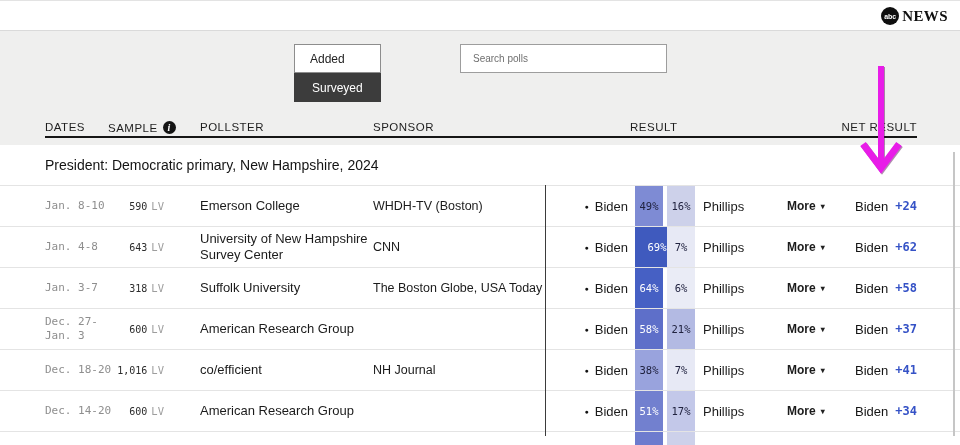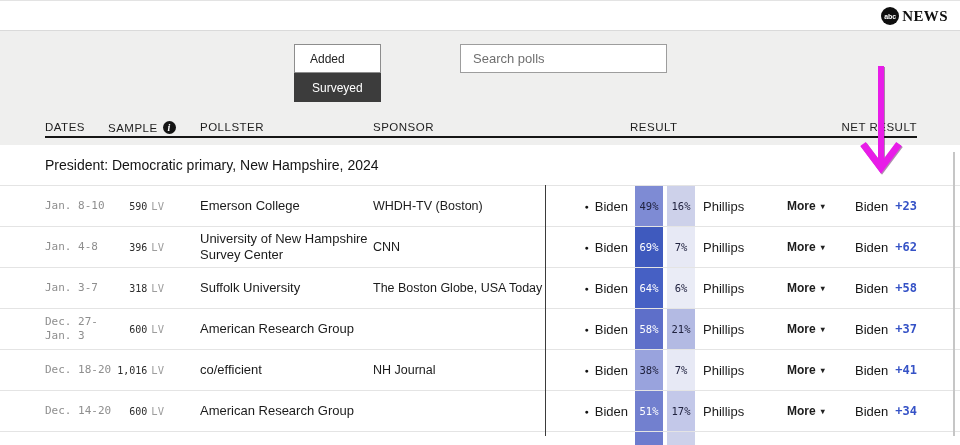--- a/index.html
+++ b/index.html
@@ -16,21 +16,21 @@
              font-size:7px;font-weight:700;display:flex;align-items:center;justify-content:center;}
   .newstext{font-family:"Liberation Serif",serif;font-size:15px;font-weight:600;color:#101010;letter-spacing:.4px;}
 
   
   .grayband{position:absolute;top:31px;left:0;right:0;height:114px;background:#efefee;}
   .toggle{position:absolute;top:44px;left:294px;display:flex;flex-direction:column;}
   .tbtn{height:29px;display:flex;align-items:center;font-size:12px;box-sizing:border-box;cursor:pointer;}
   .tbtn.inactive{background:#fff;border:1px solid #8d8d8d;color:#222;padding:0 15px;}
   .tbtn.active{background:#3c3c3c;border:1px solid #3c3c3c;color:#fff;padding:0 17px;}
   .search{position:absolute;top:44px;left:460px;width:207px;height:29px;border:1px solid #9d9d9d;
-          background:#fff;font-size:13px;color:#444;padding:0 12px;box-sizing:border-box;
+          background:#fff;font-size:10px;color:#444;padding:0 12px;box-sizing:border-box;
           font-family:"Liberation Sans",sans-serif;outline:none;}
   .search::placeholder{color:#6f6f6f;}
 
   
   .th{position:absolute;top:121px;font-size:11.5px;letter-spacing:.5px;color:#1e1e1e;}
   .th-dates{left:45px;} .th-sample{left:108px;display:flex;align-items:center;gap:5px;}
   .th-pollster{left:200px;} .th-sponsor{left:373px;} .th-result{left:630px;}
   .th-net{right:43px;}
   .info-icon{width:13px;height:13px;border-radius:50%;background:#141414;color:#fff;
              font-family:"Liberation Serif",serif;font-style:italic;font-size:10px;font-weight:700;
@@ -124,37 +124,37 @@
       </div>
       <div class="pct pct1" style="background-color: rgb(126, 139, 212); color: rgb(32, 34, 63);">49%</div>
       <div class="pct pct2" style="background-color: rgb(205, 209, 234); color: rgb(32, 34, 63);">16%</div>
       <div class="cell cand2">Phillips</div>
       <div class="cell more">
         <span>More</span>
         <span class="caret">▾</span>
       </div>
       <div class="cell net">
         <span class="leader">Biden</span>
-        <span class="val">+23</span>
+        <span class="val">+24</span>
       </div>
     </div>
 
     <div class="row">
       <div class="cell dates">Jan. 4-8</div>
       <div class="cell sample">
-        <span class="num">396</span>
+        <span class="num">643</span>
         <span class="lv">LV</span>
       </div>
       <div class="cell pollster">University of New Hampshire Survey Center</div>
       <div class="cell sponsor">CNN</div>
       <div class="cell cand1">
         <span class="bullet">●</span>
         <span>Biden</span>
       </div>
-      <div class="pct pct1" style="background-color: rgb(63, 90, 190); color: rgb(255, 255, 255);">69%</div>
+      <div class="pct pct1" style="background-color: rgb(63, 90, 190); color: rgb(255, 255, 255); padding-left: 8px;">69%</div>
       <div class="pct pct2" style="background-color: rgb(231, 233, 245); color: rgb(32, 34, 63);">7%</div>
       <div class="cell cand2">Phillips</div>
       <div class="cell more">
         <span>More</span>
         <span class="caret">▾</span>
       </div>
       <div class="cell net">
         <span class="leader">Biden</span>
         <span class="val">+62</span>
       </div>

